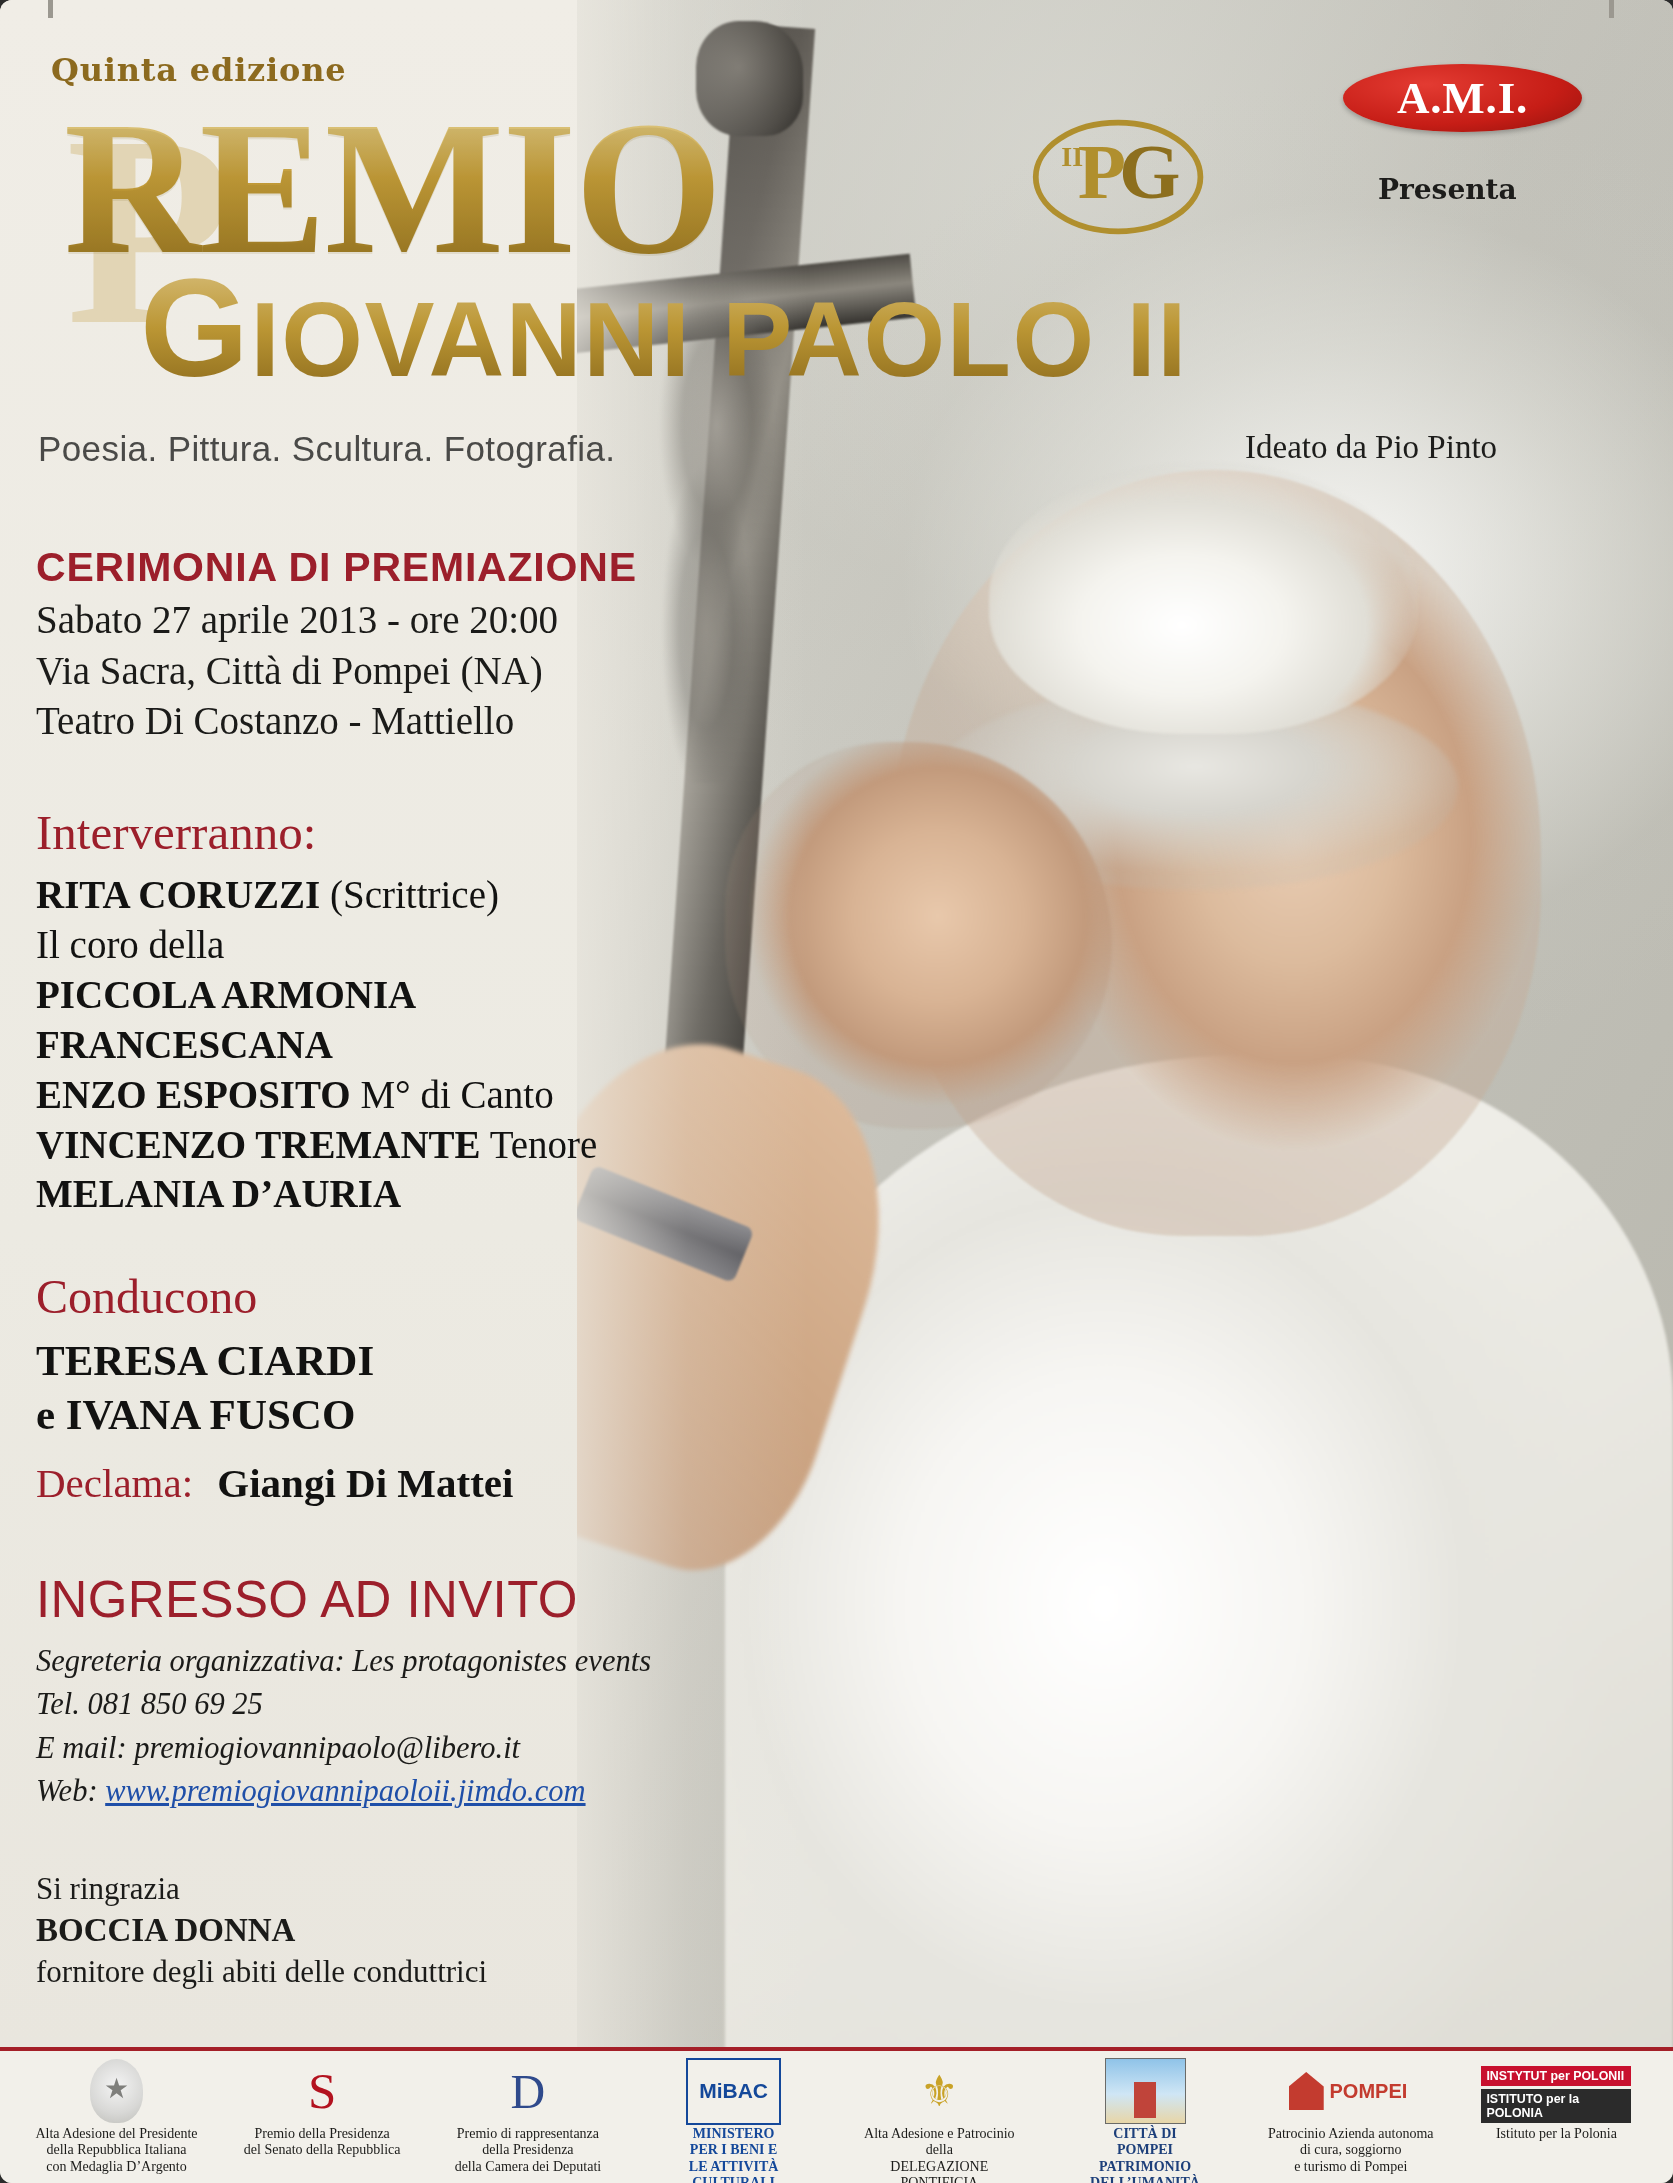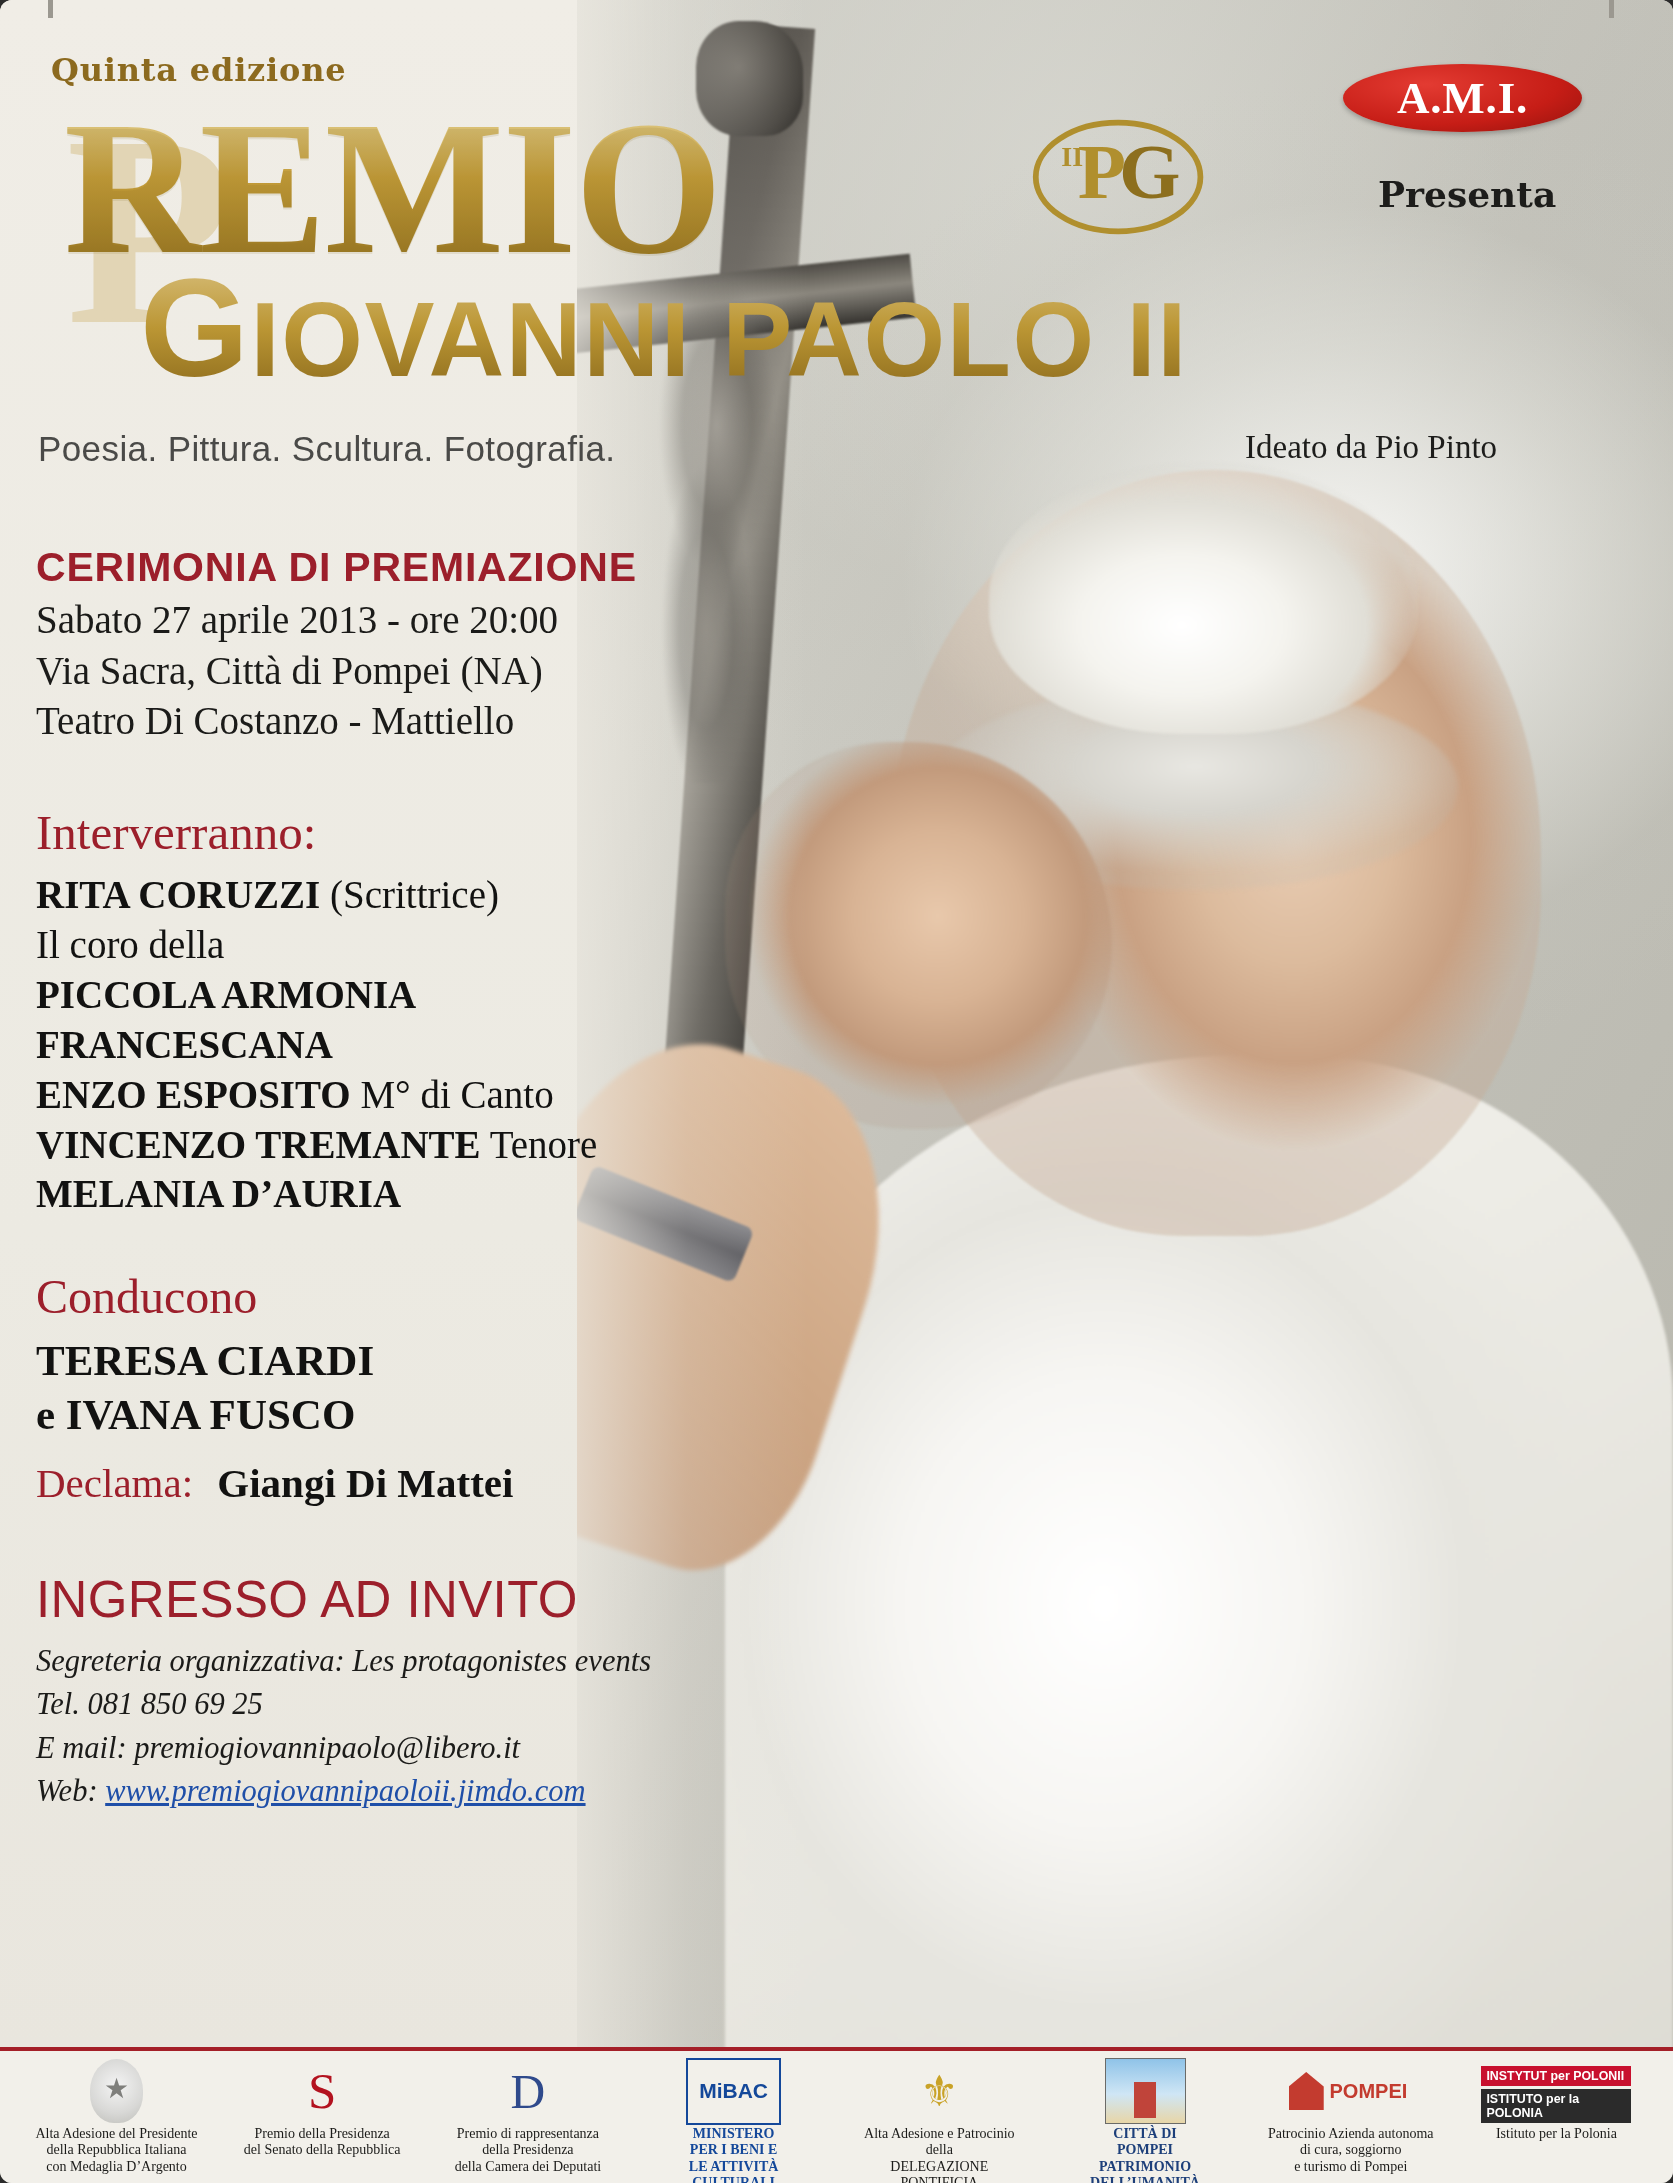--- a/index.html
+++ b/index.html
@@ -281,21 +281,21 @@
     font-family: "Liberation Serif", serif;
     font-weight: 700;
     font-size: 45px;
     letter-spacing: 0.8px;
   }
   .presenta {
     position: absolute;
     left: 1378px; top: 173px;
     font-family: "DejaVu Serif", serif;
     font-weight: 700;
-    font-size: 36px;
+    font-size: 28px;
     color: #1d1d1b;
   }
   .ideato {
     position: absolute;
     left: 1245px; top: 429px;
     font-family: "Liberation Serif", serif;
     font-size: 33px;
     color: #1d1d1b;
   }
 
@@ -580,20 +580,25 @@
     </div>
 
     <div class="ingresso">INGRESSO AD INVITO</div>
     <div class="contact">
       <div>Segreteria organizzativa: Les protagonistes events</div>
       <div>Tel. 081 850 69 25</div>
       <div>E mail: premiogiovannipaolo@libero.it</div>
       <div><span>Web: </span><span class="link">www.premiogiovannipaoloii.jimdo.com</span></div>
     </div>
 
+    <div class="thanks">
+      <div>Si ringrazia</div>
+      <div class="b">BOCCIA DONNA</div>
+      <div>fornitore degli abiti delle conduttrici</div>
+    </div>
 
   </div>
 
   <div class="rule"></div>
   <div class="footer"></div>
 
   <div class="sponsors">
 
     <div class="sponsor">
       <div class="mark">

